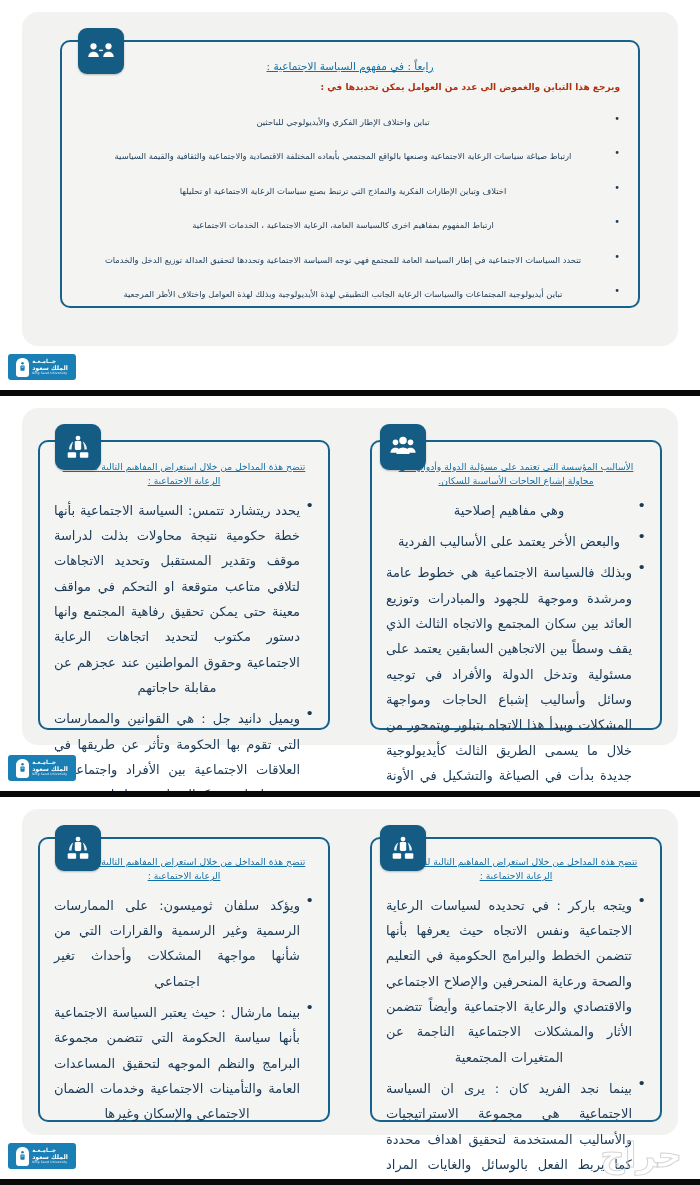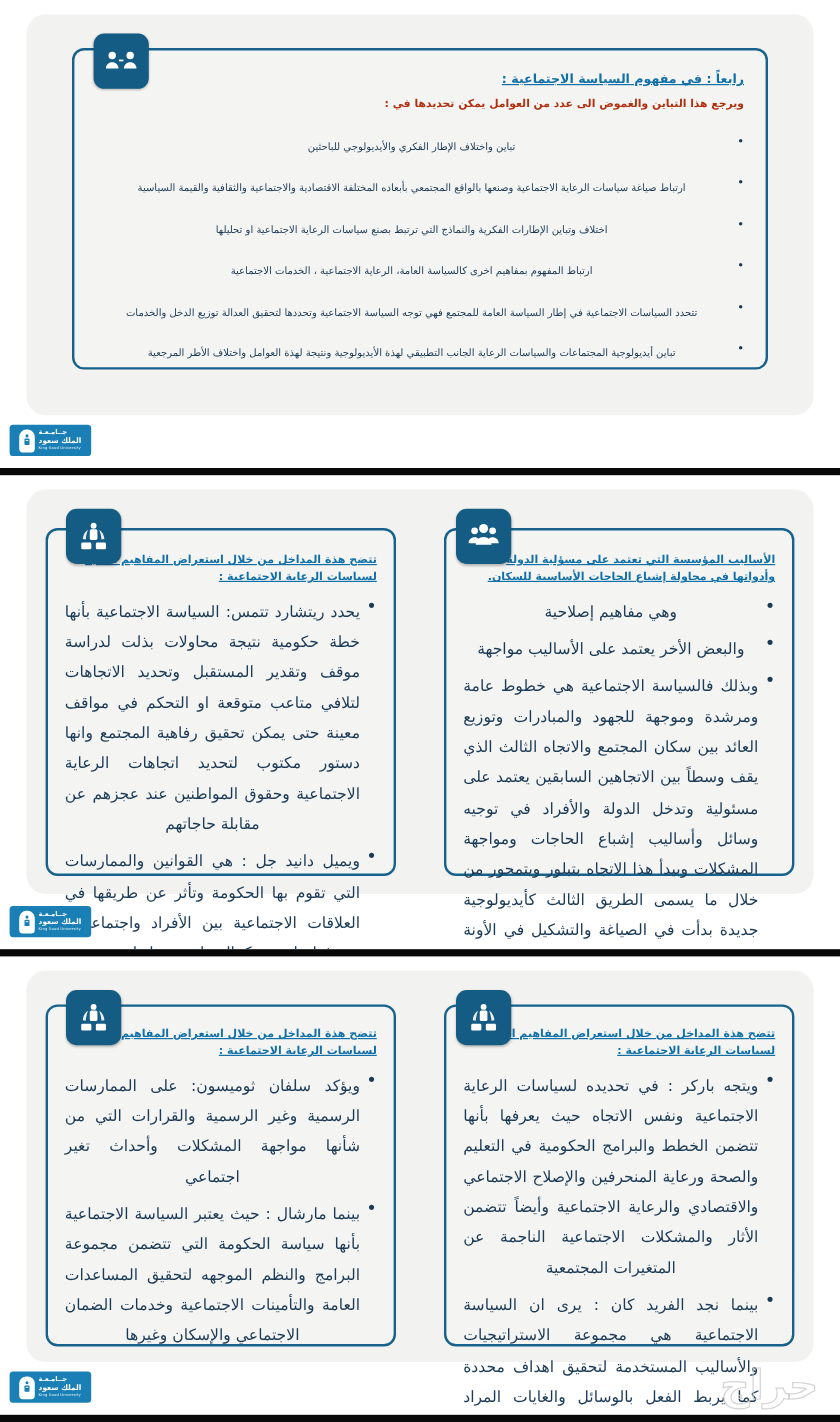--- a/index.html
+++ b/index.html
@@ -48,21 +48,22 @@
     background:#155c84;
     border-radius:9px;
     display:flex;align-items:center;justify-content:center;
     z-index:5;
     box-shadow:0 1px 2px rgba(0,0,0,.25);
   }
   .badge svg{width:30px;height:30px;display:block;}
 
   .heading{
     color:#1270a8;
-    font-weight:bold;
+    font-weight:normal;
+    text-align:center;
     text-decoration:underline;
     line-height:1.55;
     direction:rtl;
   }
   .lead{
     color:#b03010;
     font-weight:bold;
     text-align:right;
     direction:rtl;
     line-height:1.5;
@@ -175,21 +176,21 @@
 
     <div class="box">
       <div class="heading">رابعاً : في مفهوم السياسة الاجتماعية :</div>
       <div class="lead">ويرجع هذا التباين والغموض الى عدد من العوامل يمكن تحديدها في :</div>
       <ul class="bl">
         <li>تباين واختلاف الإطار الفكري والأيديولوجي للباحثين</li>
         <li>ارتباط صياغة سياسات الرعاية الاجتماعية وصنعها بالواقع المجتمعي بأبعاده المختلفة الاقتصادية والاجتماعية والثقافية والقيمة السياسية</li>
         <li>اختلاف وتباين الإطارات الفكرية والنماذج التي ترتبط بصنع سياسات الرعاية الاجتماعية او تحليلها</li>
         <li>ارتباط المفهوم بمفاهيم اخرى كالسياسة العامة، الرعاية الاجتماعية ، الخدمات الاجتماعية</li>
         <li>تتحدد السياسات الاجتماعية في إطار السياسة العامة للمجتمع فهي توجه السياسة الاجتماعية وتحددها لتحقيق العدالة توزيع الدخل والخدمات</li>
-        <li>تباين أيديولوجية المجتماعات والسياسات الرعاية الجانب التطبيقي لهذة الأيديولوجية ونتيجة لهذة العوامل واختلاف الأطر المرجعية</li>
+        <li>تباين أيديولوجية المجتماعات والسياسات الرعاية الجانب التطبيقي لهذة الأيديولوجية وبذلك لهذة العوامل واختلاف الأطر المرجعية</li>
       </ul>
     </div>
 
     <div class="logo">
       <div class="ltxt">
         <span class="ar1">جــامـعـة</span>
         <span class="ar2">الملك سعود</span>
         <span class="en">King Saud University</span>
       </div>
       <div class="mark">
@@ -234,21 +235,21 @@
       <ul class="bl">
         <li>يحدد ريتشارد تتمس: السياسة الاجتماعية بأنها خطة حكومية نتيجة محاولات بذلت لدراسة موقف وتقدير المستقبل وتحديد الاتجاهات لتلافي متاعب متوقعة او التحكم في مواقف معينة حتى يمكن تحقيق رفاهية المجتمع وانها دستور مكتوب لتحديد اتجاهات الرعاية الاجتماعية وحقوق المواطنين عند عجزهم عن مقابلة حاجاتهم</li>
         <li>ويميل دانيد جل : هي القوانين والممارسات التي تقوم بها الحكومة وتأثر عن طريقها في العلاقات الاجتماعية بين الأفراد واجتماعاتهم ويعرفها احمد كمال احمد بانها مجموعة القرارات الصادرة عن السلطات المختصة في المجتمع لتحقيق اهدافه الاجتماعية</li>
       </ul>
     </div>
 
     <div class="box col-right">
       <div class="heading">الأساليب المؤسسة التي تعتمد على مسؤلية الدولة وأدواتها في محاولة إشباع الحاجات الأساسية للسكان.</div>
       <ul class="bl">
         <li>وهي مفاهيم إصلاحية</li>
-        <li>والبعض الأخر يعتمد على الأساليب مواجهة</li>
+        <li>والبعض الأخر يعتمد على الأساليب الفردية</li>
         <li>وبذلك فالسياسة الاجتماعية هي خطوط عامة ومرشدة وموجهة للجهود والمبادرات وتوزيع العائد بين سكان المجتمع والاتجاه الثالث الذي يقف وسطاً بين الاتجاهين السابقين يعتمد على مسئولية وتدخل الدولة والأفراد في توجيه وسائل وأساليب إشباع الحاجات ومواجهة المشكلات وبيدأ هذا الاتجاه بتبلور ويتمحور من خلال ما يسمى الطريق الثالث كأيديولوجية جديدة بدأت في الصياغة والتشكيل في الأونة الأخيرة</li>
       </ul>
     </div>
 
     <div class="logo">
       <div class="ltxt">
         <span class="ar1">جــامـعـة</span>
         <span class="ar2">الملك سعود</span>
         <span class="en">King Saud University</span>
       </div>

